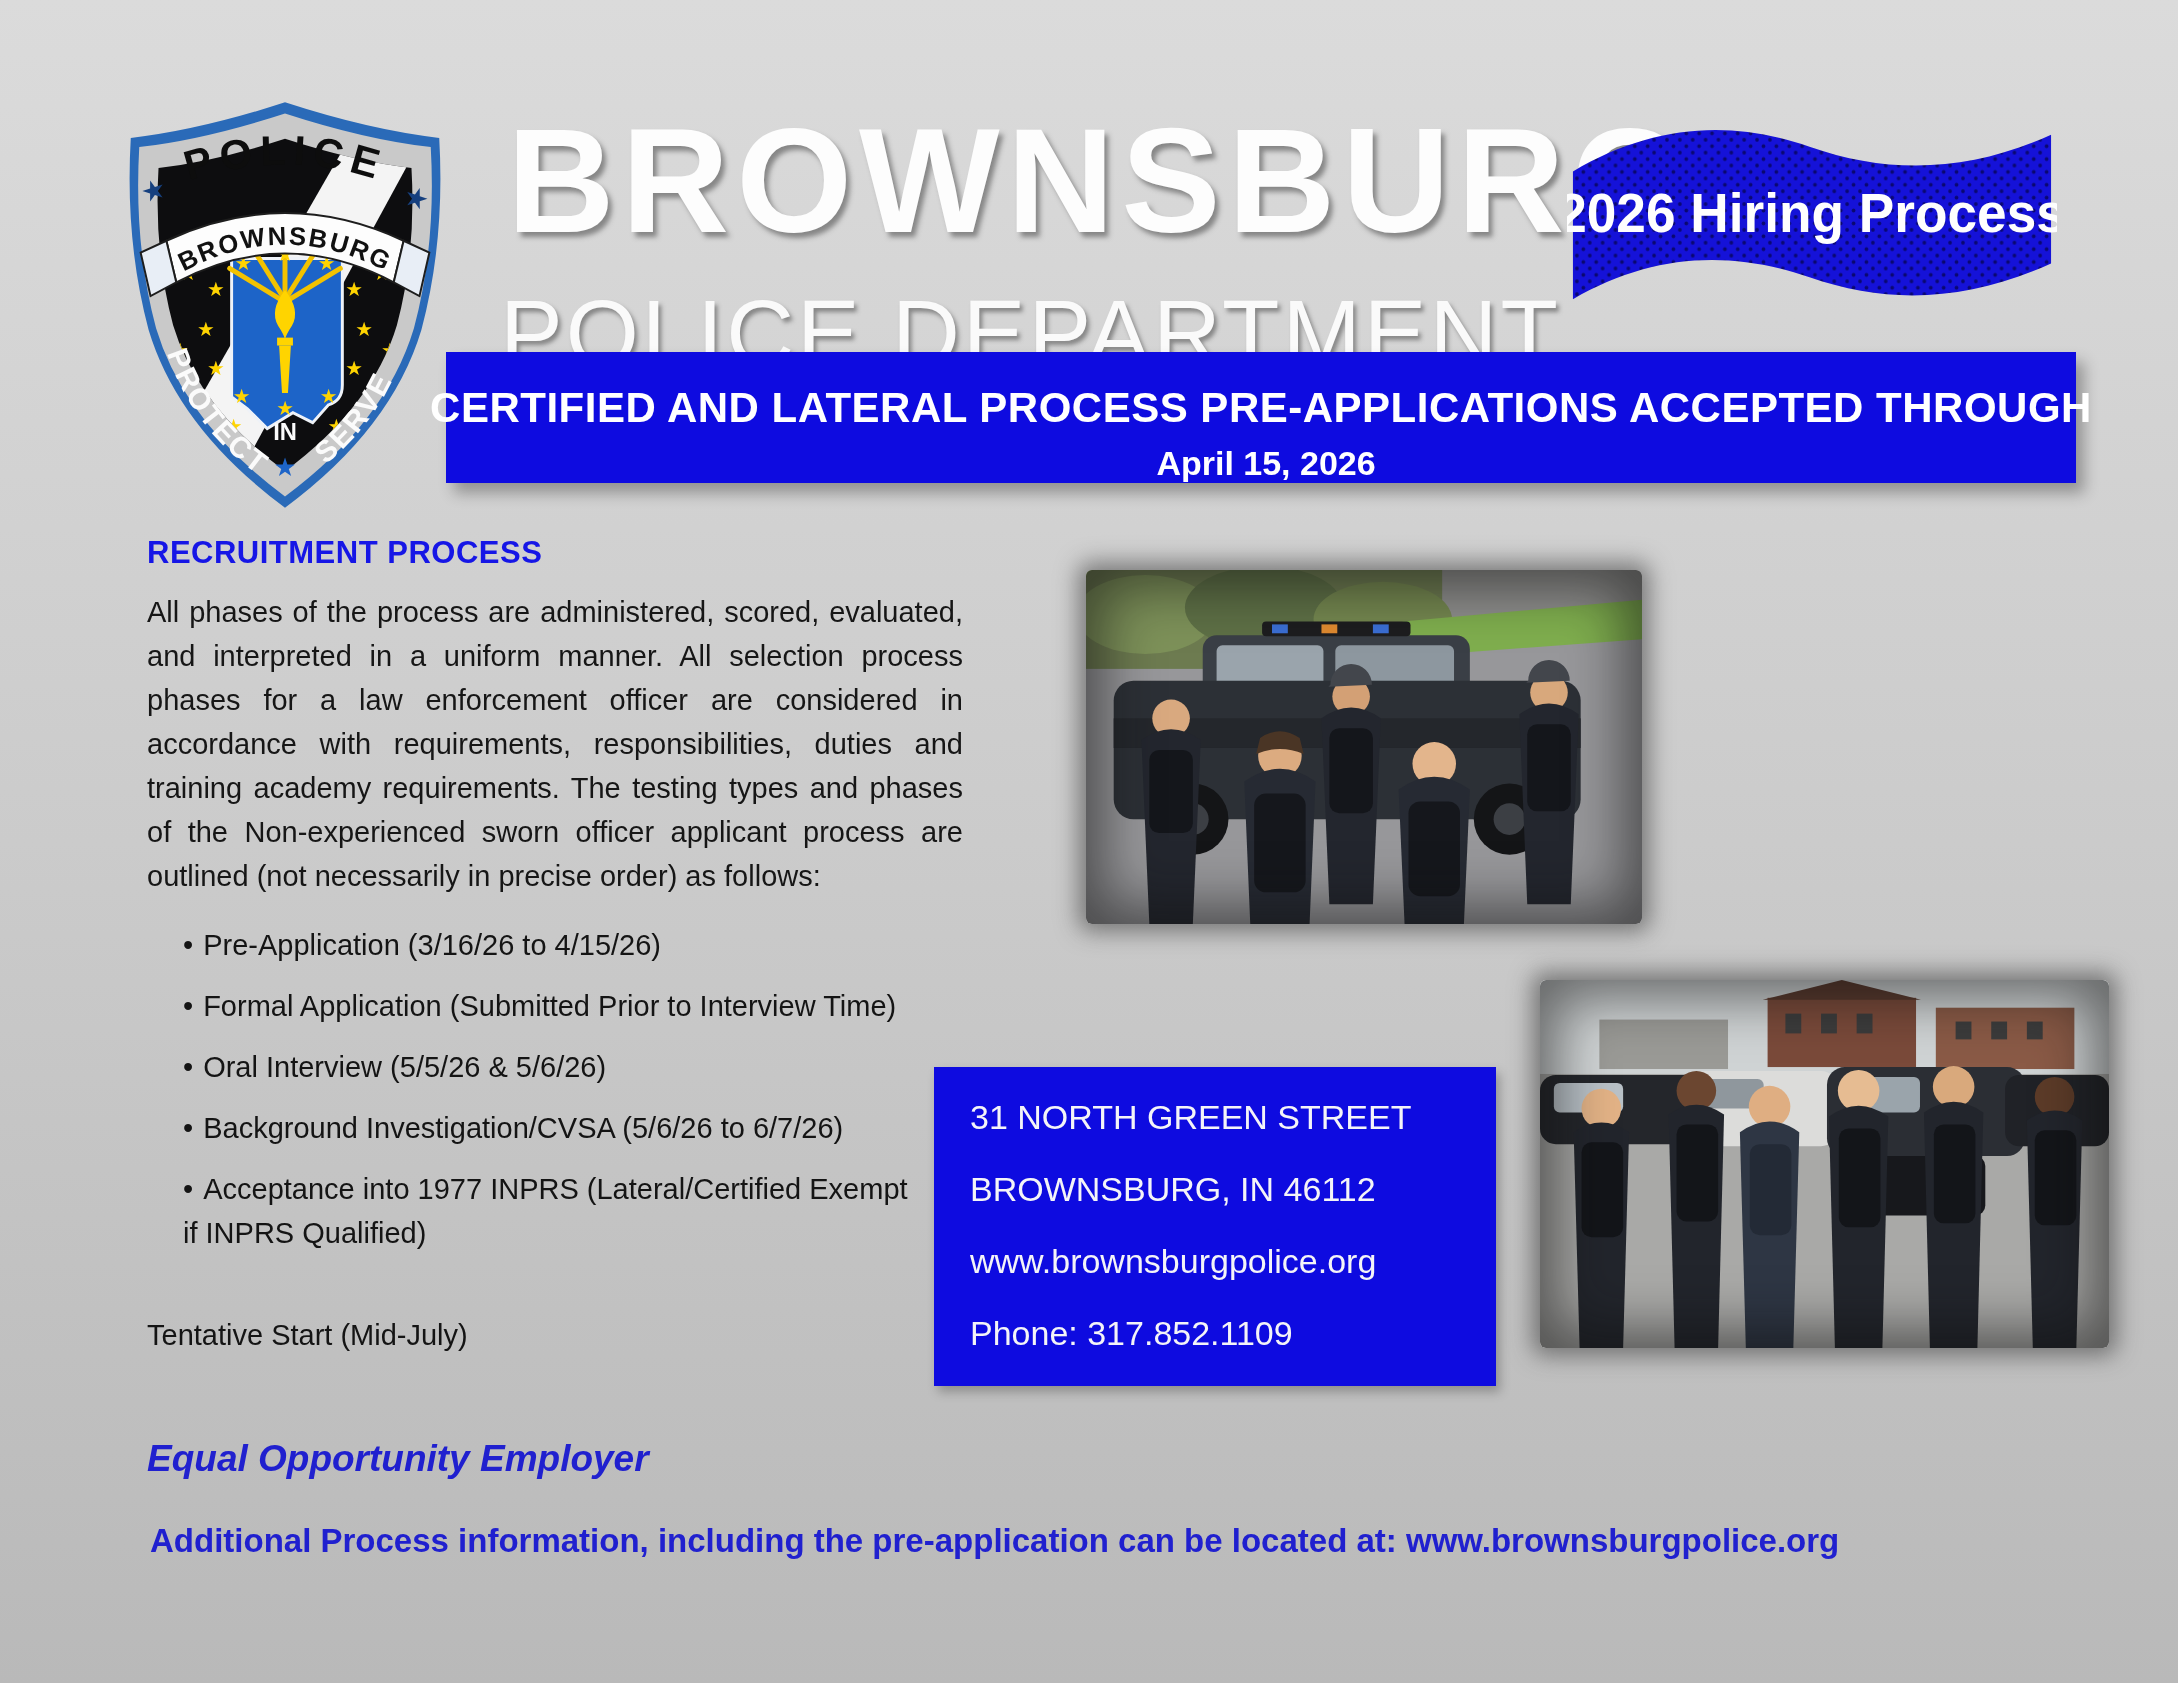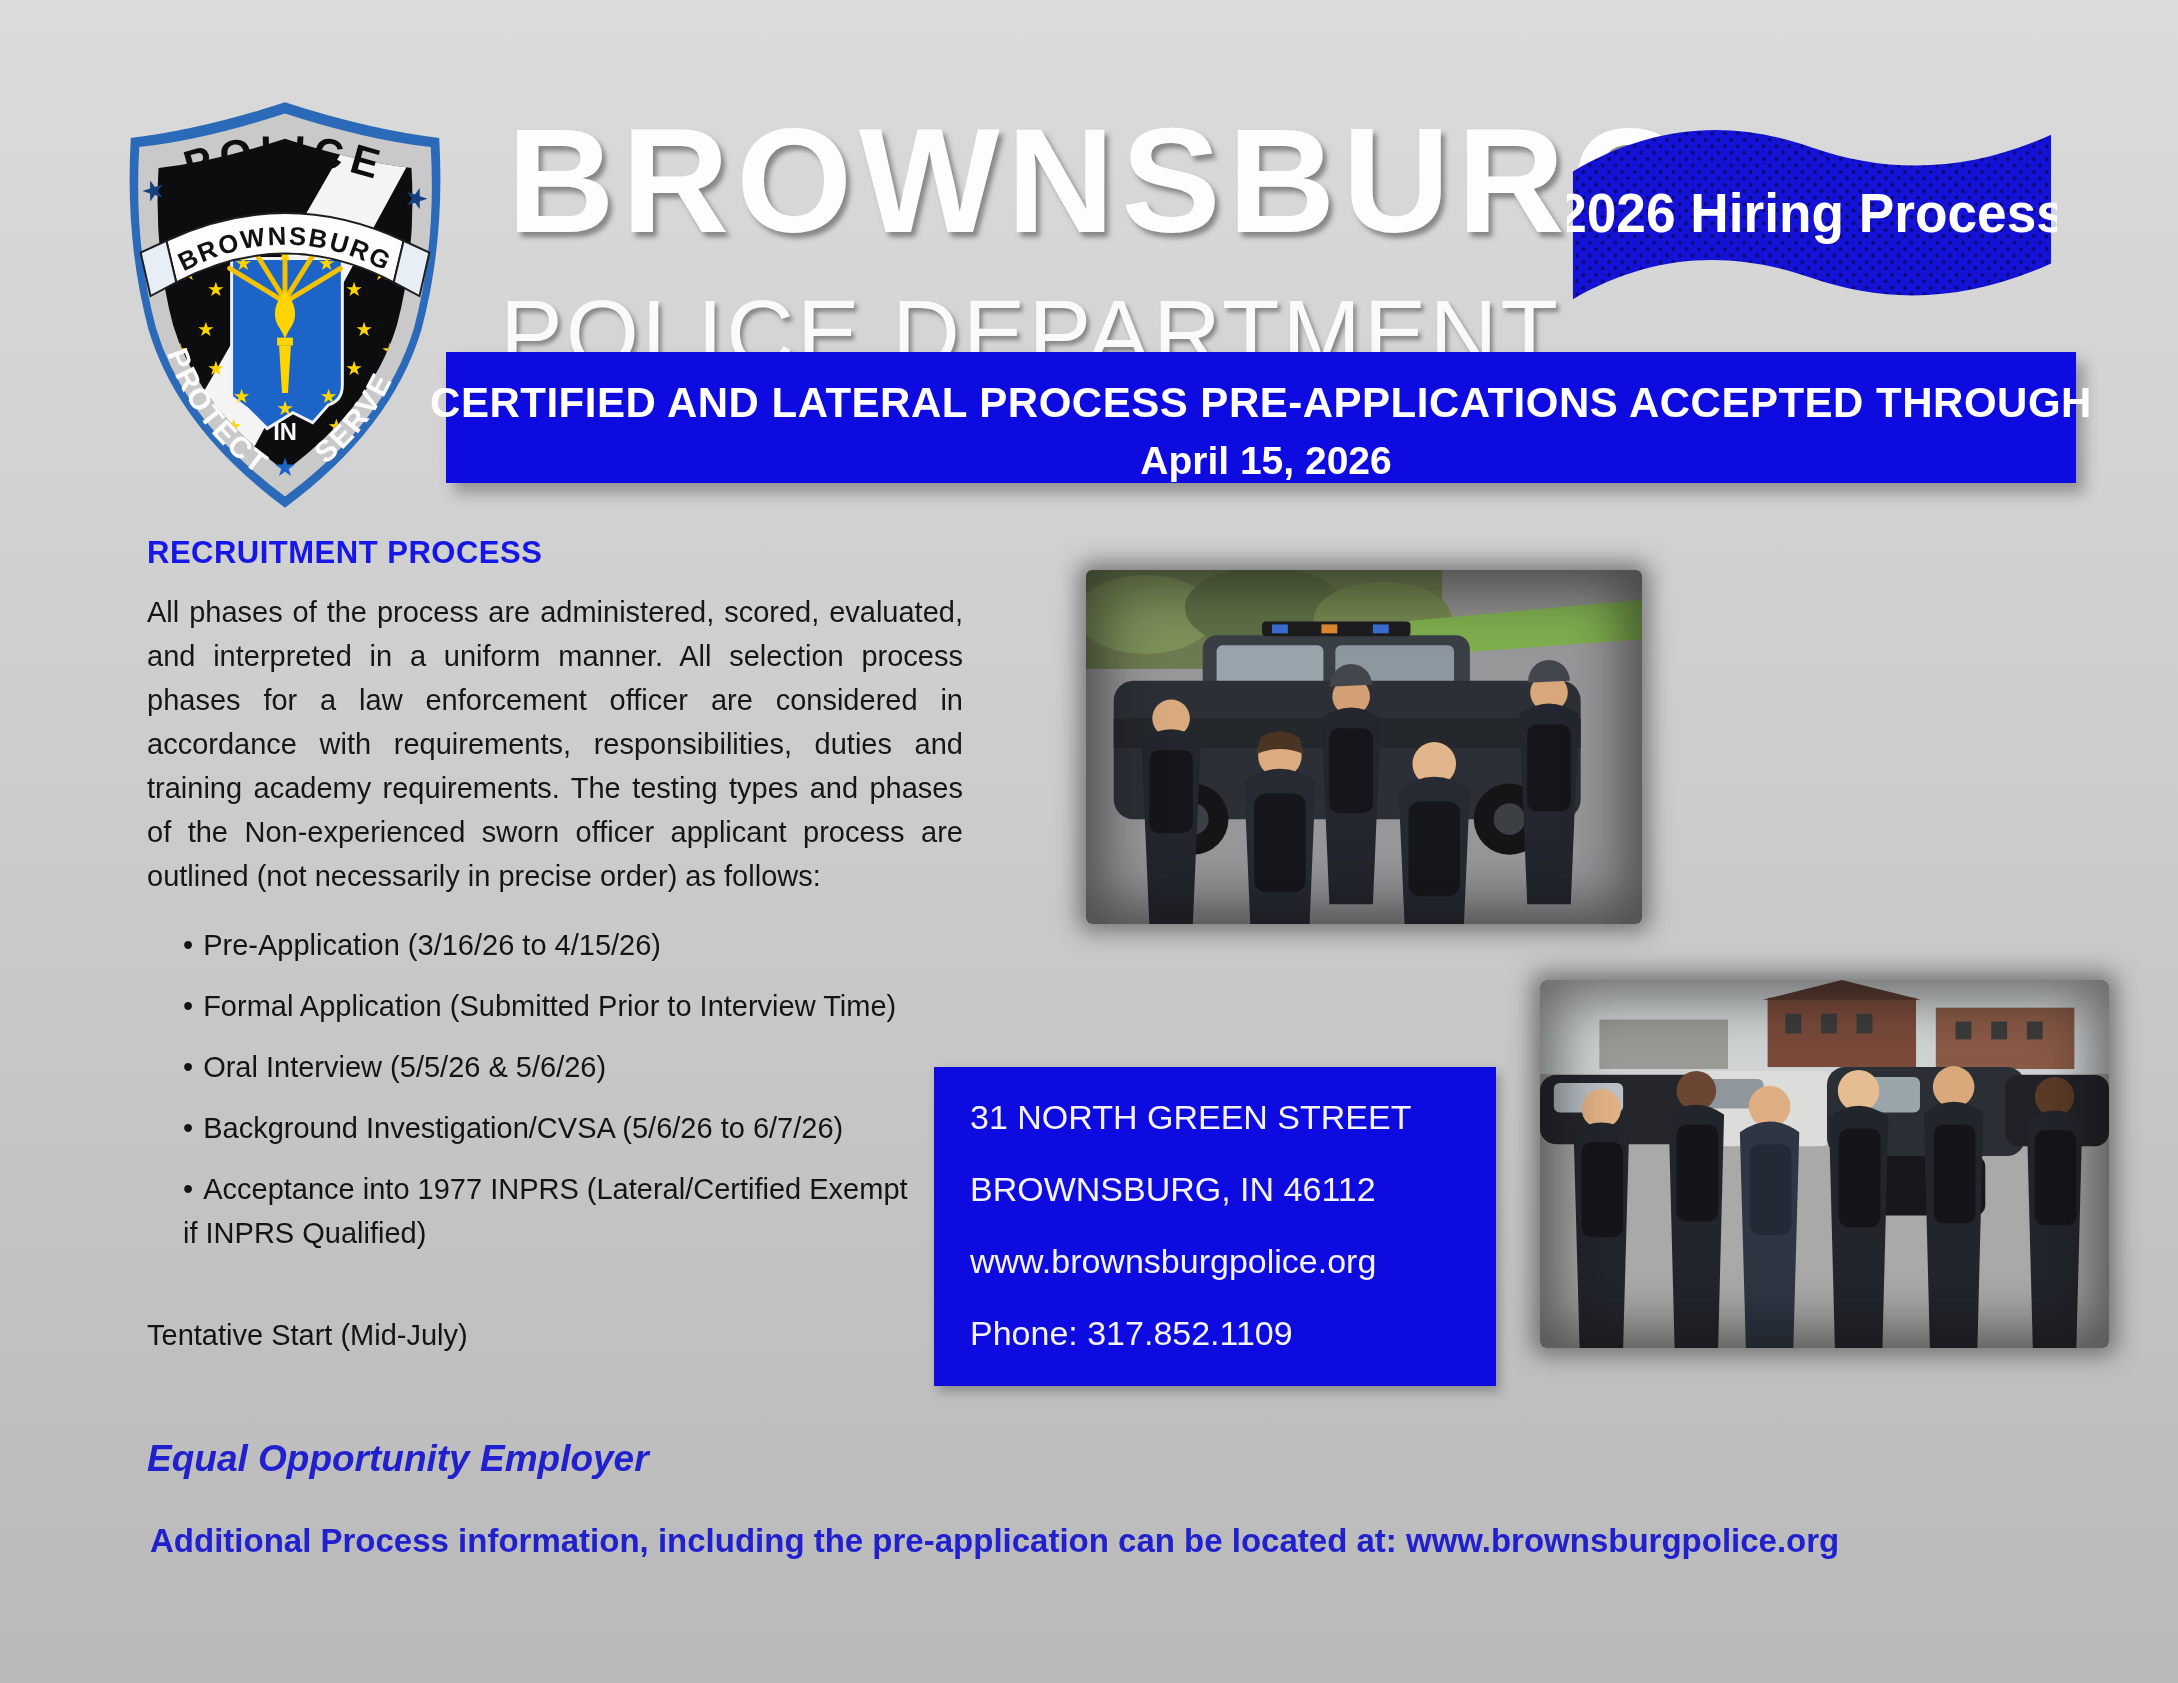--- a/index.html
+++ b/index.html
@@ -18,21 +18,21 @@
     position:absolute;left:500px;top:252px;font-size:94px;font-weight:normal;
     color:#fafafa;letter-spacing:3px;text-shadow:3px 4px 4px rgba(120,120,120,.85);white-space:nowrap;margin-top:28px;
   }
   .flag{position:absolute;left:1567px;top:117px;width:490px;height:198px;}
   .banner{
     position:absolute;left:446px;top:352px;width:1630px;height:131px;
     background:#0e0be0;color:#fff;display:flex;flex-direction:column;align-items:center;justify-content:flex-end;
     gap:12px;box-shadow:8px 10px 14px rgba(0,0,0,.30);
   }
   .banner .l1{font-size:42px;font-weight:bold;letter-spacing:0.5px;white-space:nowrap;}
-  .banner .l2{font-size:39px;font-weight:bold;margin-left:10px;}
+  .banner .l2{font-size:34px;font-weight:bold;margin-left:10px;}
   
   .rec-heading{position:absolute;left:147px;top:535px;font-size:31px;font-weight:bold;color:#1616e6;letter-spacing:0.5px;}
   .rec-para{
     position:absolute;left:147px;top:590px;width:816px;font-size:29px;line-height:44px;
     color:#161616;text-align:justify;
   }
   .rec-list{position:absolute;left:147px;top:923px;width:782px;color:#141414;font-size:29px;}
   .rec-list .item{line-height:44px;margin-bottom:17px;margin-left:36px;}
   .rec-list .bullet{margin-right:10px;}
   .rec-closing{position:absolute;left:147px;top:1319px;font-size:29px;color:#141414;}

